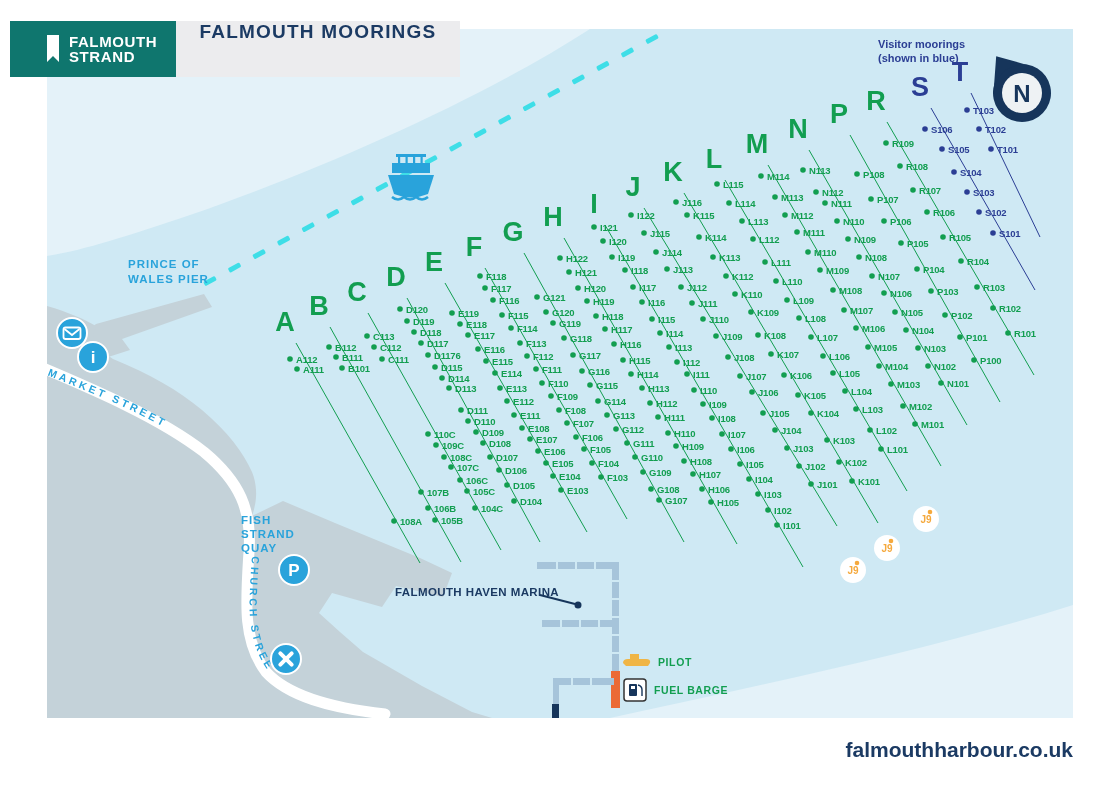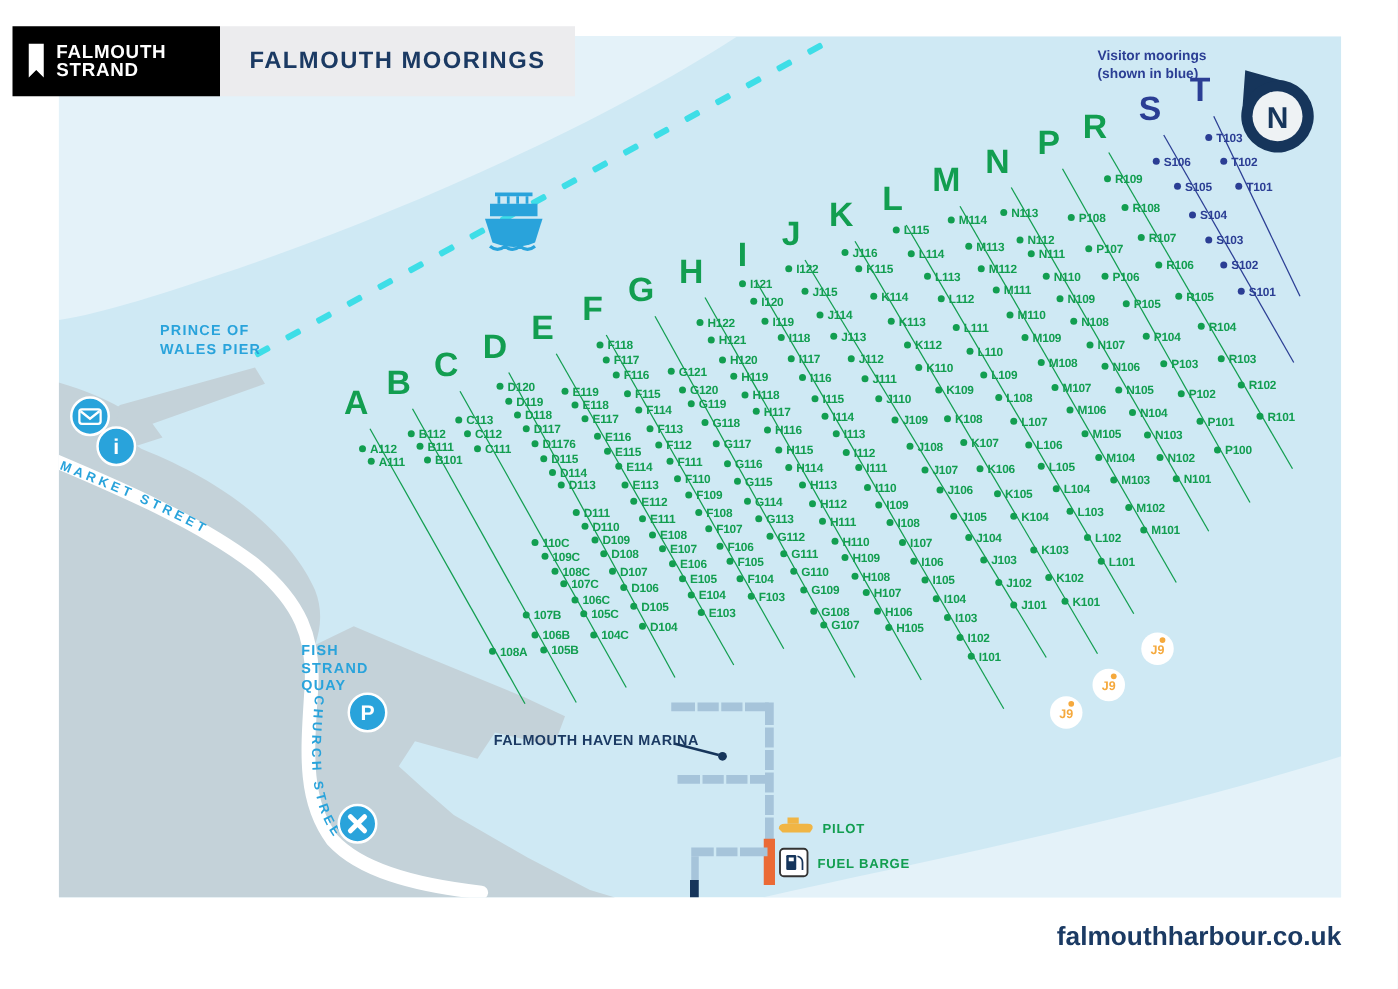--- a/index.html
+++ b/index.html
@@ -1,23 +1,23 @@
 <!DOCTYPE html>
 <html><head>
 <meta charset="utf-8">
 <style>
   html,body{margin:0;padding:0;background:#ffffff;}
   .page{position:relative;width:1118px;height:791px;background:#fff;overflow:hidden;
         font-family:"Liberation Sans",sans-serif;}
   #map-svg{position:absolute;left:0;top:0;width:1118px;height:791px;}
-  .hdr-logo{position:absolute;left:10px;top:21px;width:166px;height:56px;background:#000000;
-            display:flex;align-items:center;gap:9px;padding-left:12px;box-sizing:border-box;z-index:5;}
+  .hdr-logo{position:absolute;left:10px;top:21px;width:166px;height:56px;background:#0f766e;
+            display:flex;align-items:center;gap:9px;padding-left:36px;box-sizing:border-box;z-index:5;}
   .hdr-logo .txt{color:#fff;font-weight:bold;font-size:15px;line-height:15px;letter-spacing:.6px;}
   .hdr-title{position:absolute;left:176px;top:21px;width:284px;height:56px;background:#ececee;
-             display:flex;align-items:center;justify-content:center;z-index:5;}
+             display:flex;justify-content:center;z-index:5;}
   .hdr-title span{color:#1b3a63;font-weight:bold;font-size:19px;letter-spacing:1.2px;}
   .footer-url{position:absolute;right:45px;top:738px;color:#1b3a63;font-weight:bold;font-size:21px;z-index:5;text-align:center;}
   .letter{font:800 27px "Liberation Sans",sans-serif;}
   .mlabel{font:700 9.5px "Liberation Sans",sans-serif;letter-spacing:-0.2px;}
   .blabel{font:700 10px "Liberation Sans",sans-serif;}
   .place{font:700 11.5px "Liberation Sans",sans-serif;fill:#29a3db;letter-spacing:1px;}
   .street{font:700 10.5px "Liberation Sans",sans-serif;fill:#29a3db;letter-spacing:3px;}
   .navytxt{font:700 11.5px "Liberation Sans",sans-serif;fill:#1b3a63;letter-spacing:.4px;}
   .note{font:700 11px "Liberation Sans",sans-serif;fill:#2b3e94;}
   .svclabel{font:700 10.5px "Liberation Sans",sans-serif;fill:#129e50;letter-spacing:.6px;}

